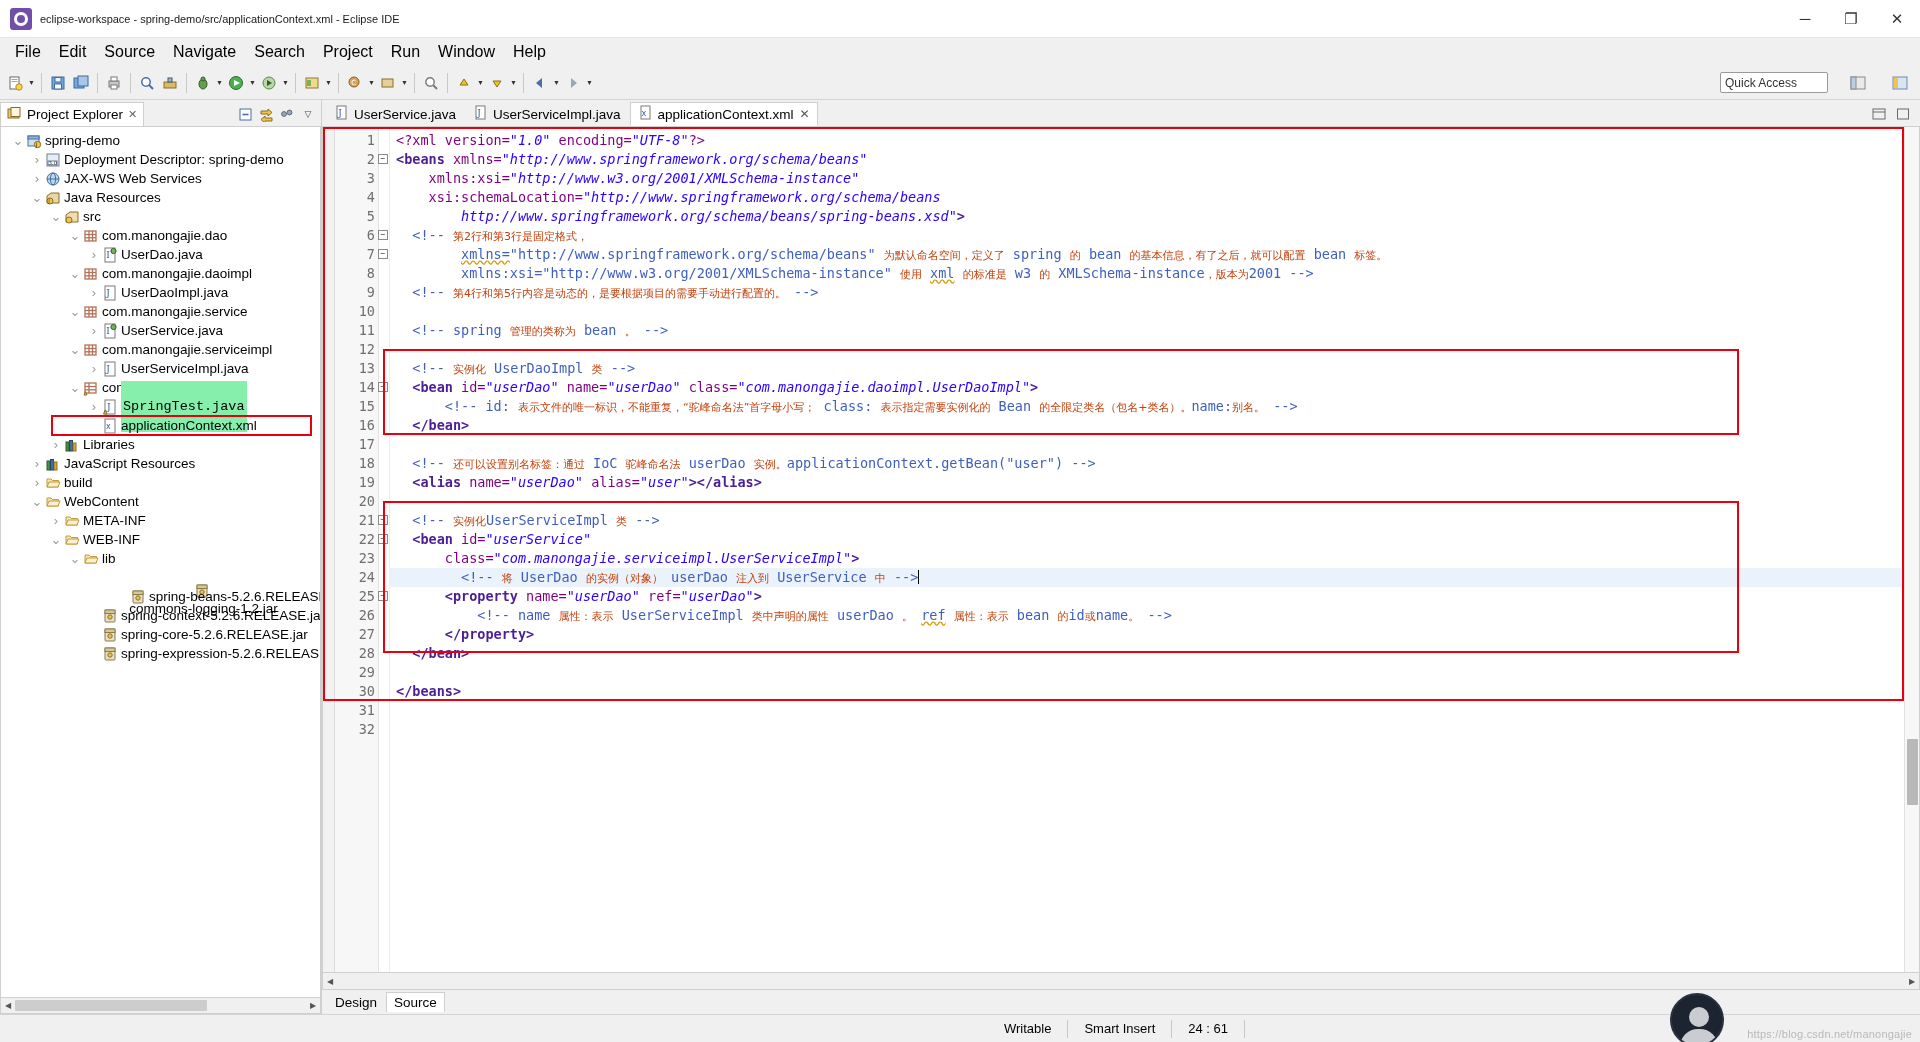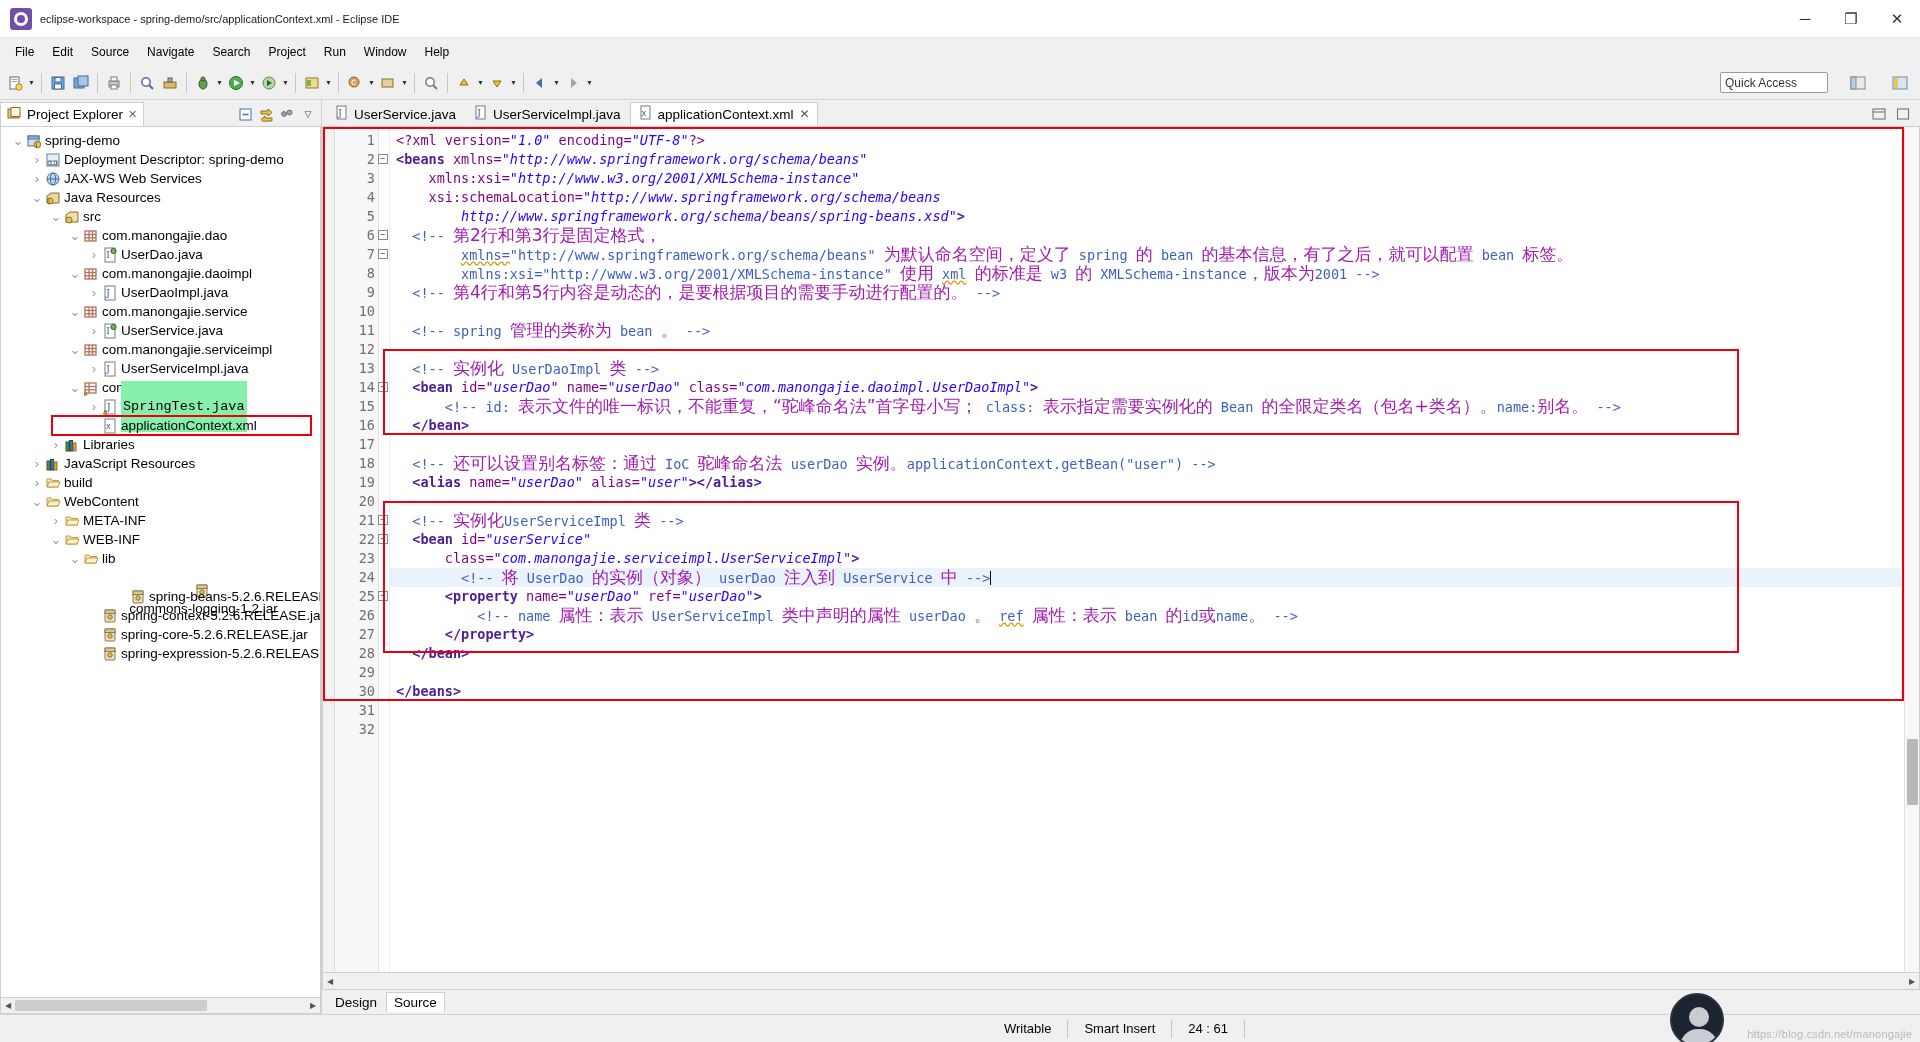--- a/index.html
+++ b/index.html
@@ -22,21 +22,21 @@
   .tb-icon { width: 22px; height: 22px; margin: 0 8px 0 10px; position: relative; flex: 0 0 22px; }
   .tb-icon .e1 { position:absolute; inset:0; background:#6f4fa8; border-radius:3px; }
   .tb-icon .e2 { position:absolute; left:4px; top:4px; width:14px; height:14px; border-radius:50%; background:#ffffff; }
   .tb-icon .e3 { position:absolute; left:7px; top:7px; width:8px; height:8px; border-radius:50%; background:#6f4fa8; }
   .tb-title { font-size: 11px; color: #1a1a1a; }
   .tb-spacer { flex: 1 1 auto; }
   .tb-btn { width: 46px; height: 38px; display:flex; align-items:center; justify-content:center; color:#333; font-size:15px; }
 
   
   .menubar { height: 28px; background:#f0f0f0; display:flex; align-items:center; padding-left:6px; flex:0 0 28px; }
-  .menuitem { padding: 3px 9px; font-size: 12px; color:#000;text-align:right; }
+  .menuitem { padding: 3px 9px; font-size: 16px; color:#000;text-align:right; }
 
   
   .toolbar {
     height: 34px; background:#f0f0f0; display:flex; align-items:center;
     border-bottom:1px solid #d4d4d4; padding-left:4px; flex:0 0 34px; gap:1px;
   }
   .tbtn { width:22px; height:24px; display:flex; align-items:center; justify-content:center; position:relative; }
   .tsep { width:1px; height:20px; background:#c8c8c8; margin:0 4px; }
   .tarrow { width:9px; height:24px; display:flex; align-items:center; justify-content:center; font-size:7px; color:#333; }
   .qa-wrap { margin-left:auto; display:flex; align-items:center; gap:18px; padding-right:8px; }
@@ -104,21 +104,21 @@
   .code {
     flex:1 1 auto; padding-top:4px; overflow:hidden; position:relative;
     font-family:"DejaVu Sans Mono", monospace; font-size:13.5px; min-width:0;
   }
   .cl { height:19px; line-height:19px; white-space:pre; padding-left:6px; }
   .cl.current { background:#eaf2fb; }
   .tag { color:#4c1d95;font-weight:bold; }
   .attr { color:#7f007f; }
   .str { color:#2a00ff; font-style:italic; }
   .cmt { color:#3f5fbf; }
-  .cmtcn { color:#a21caf; font-family:"DejaVu Sans", sans-serif; font-size:17px;text-align:right;}
+  .cmtcn { color:#c2410c; font-family:"DejaVu Sans", sans-serif; font-size:11px;text-align:right;}
   .pi  { color:#800080; }
   .cursor { display:inline-block; width:1px; height:14px; background:#000; vertical-align:-2px;}
   .squiggle { text-decoration: underline wavy #d09a00; text-decoration-skip-ink:none;}
 
   .redbox { position:absolute; border:2px solid #e8000d; pointer-events:none; }
 
   .vscroll { width:15px; flex:0 0 15px; background:#f7f7f7; position:relative; border-left:1px solid #e0e0e0;}
   .vthumb { position:absolute; left:2px; width:11px; background:#b8b8b8; border-radius:1px; }
   .hscroll-row { height:17px; display:flex; align-items:center; background:#f0f0f0; border:1px solid #cfcfcf; border-top:none;}
   .ed-footer { height:24px; display:flex; align-items:center; background:#f0f0f0; padding-left:6px; gap:2px;}

